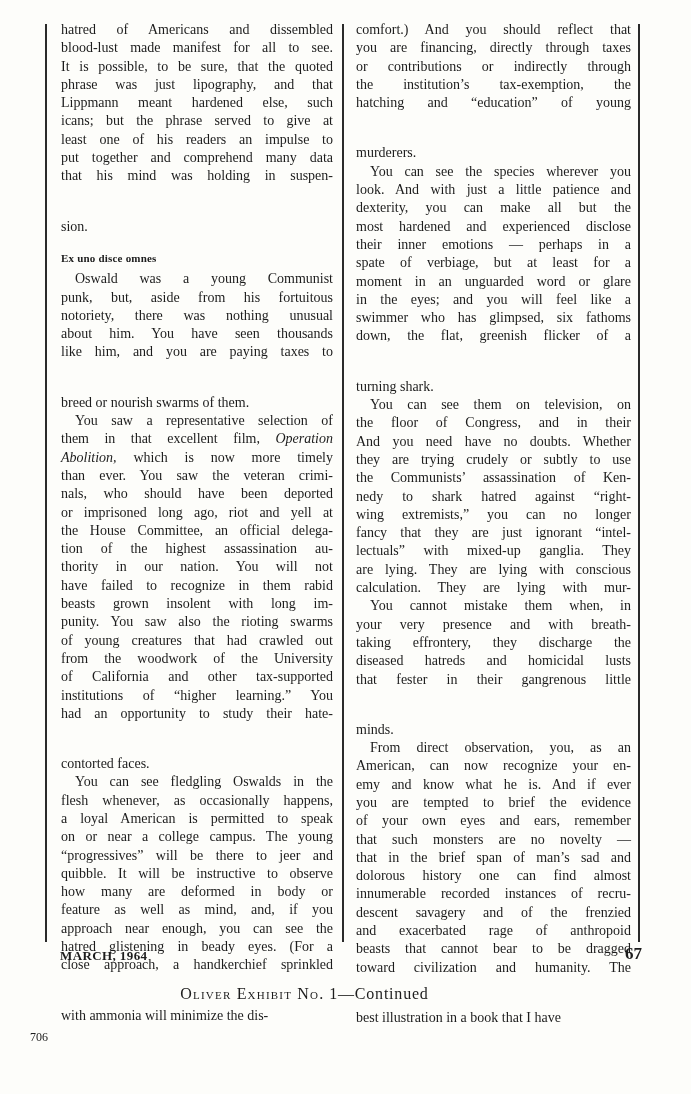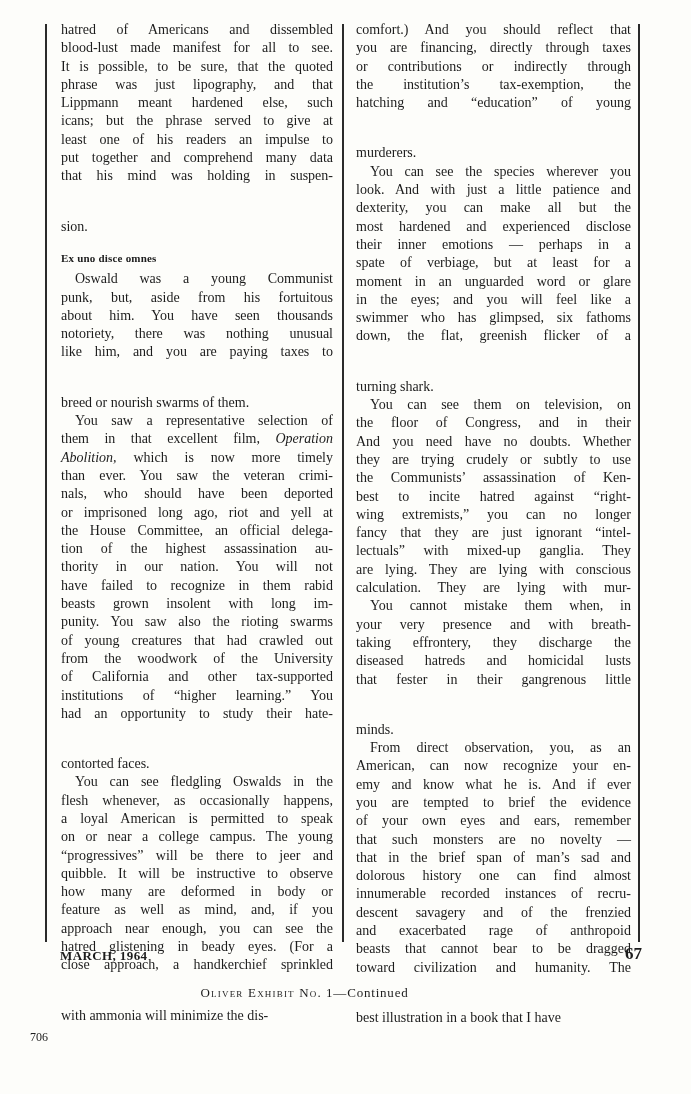--- a/index.html
+++ b/index.html
@@ -24,21 +24,21 @@
   .footer-date{
     position:absolute;left:60px;top:948px;
     font-weight:bold;font-size:13px;letter-spacing:0.4px;
   }
   .footer-pagenum{
     position:absolute;left:618px;top:944px;width:24px;text-align:right;
     font-weight:bold;font-size:17px;
   }
   .exhibit-caption{
     position:absolute;left:0;top:985px;width:609px;text-align:center;
-    font-size:13px;letter-spacing:0.8px;
+    font-size:16px;letter-spacing:0.8px;
   }
   .exhibit-caption .sc{font-variant:small-caps;letter-spacing:1.2px;}
   .doc-pagenum{
     position:absolute;left:30px;top:1030px;font-size:12px;
   }
 </style>
 </head>
 <body>
 
 <div class="rule left"></div>
@@ -55,22 +55,22 @@
       <div class="line">icans; but the phrase served to give at</div>
       <div class="line">least one of his readers an impulse to</div>
       <div class="line">put together and comprehend many data</div>
       <div class="line">that his mind was holding in suspen-</div>
       <div class="line last">sion.</div>
     </div>
     <div class="block heading">Ex uno disce omnes</div>
     <div class="block paragraph">
       <div class="line indent">Oswald was a young Communist</div>
       <div class="line">punk, but, aside from his fortuitous</div>
+      <div class="line">notoriety, there was nothing unusual</div>
       <div class="line">about him. You have seen thousands</div>
-      <div class="line">notoriety, there was nothing unusual</div>
       <div class="line">like him, and you are paying taxes to</div>
       <div class="line last">breed or nourish swarms of them.</div>
     </div>
     <div class="block paragraph">
       <div class="line indent">You saw a representative selection of</div>
       <div class="line">them in that excellent film, <i>Operation</i></div>
       <div class="line"><i>Abolition,</i> which is now more timely</div>
       <div class="line">than ever. You saw the veteran crimi-</div>
       <div class="line">nals, who should have been deported</div>
       <div class="line">or imprisoned long ago, riot and yell at</div>
@@ -124,21 +124,21 @@
       <div class="line">swimmer who has glimpsed, six fathoms</div>
       <div class="line">down, the flat, greenish flicker of a</div>
       <div class="line last">turning shark.</div>
     </div>
     <div class="block paragraph">
       <div class="line indent">You can see them on television, on</div>
       <div class="line">the floor of Congress, and in their</div>
       <div class="line">And you need have no doubts. Whether</div>
       <div class="line">they are trying crudely or subtly to use</div>
       <div class="line">the Communists’ assassination of Ken-</div>
-      <div class="line">best to incite hatred against “right-</div>
+      <div class="line">nedy to shark hatred against “right-</div>
       <div class="line">wing extremists,” you can no longer</div>
       <div class="line">fancy that they are just ignorant “intel-</div>
       <div class="line">lectuals” with mixed-up ganglia. They</div>
       <div class="line">are lying. They are lying with conscious</div>
       <div class="line">calculation. They are lying with mur-</div>
     </div>
     <div class="block paragraph">
       <div class="line indent">You cannot mistake them when, in</div>
       <div class="line">your very presence and with breath-</div>
       <div class="line">taking effrontery, they discharge the</div>

